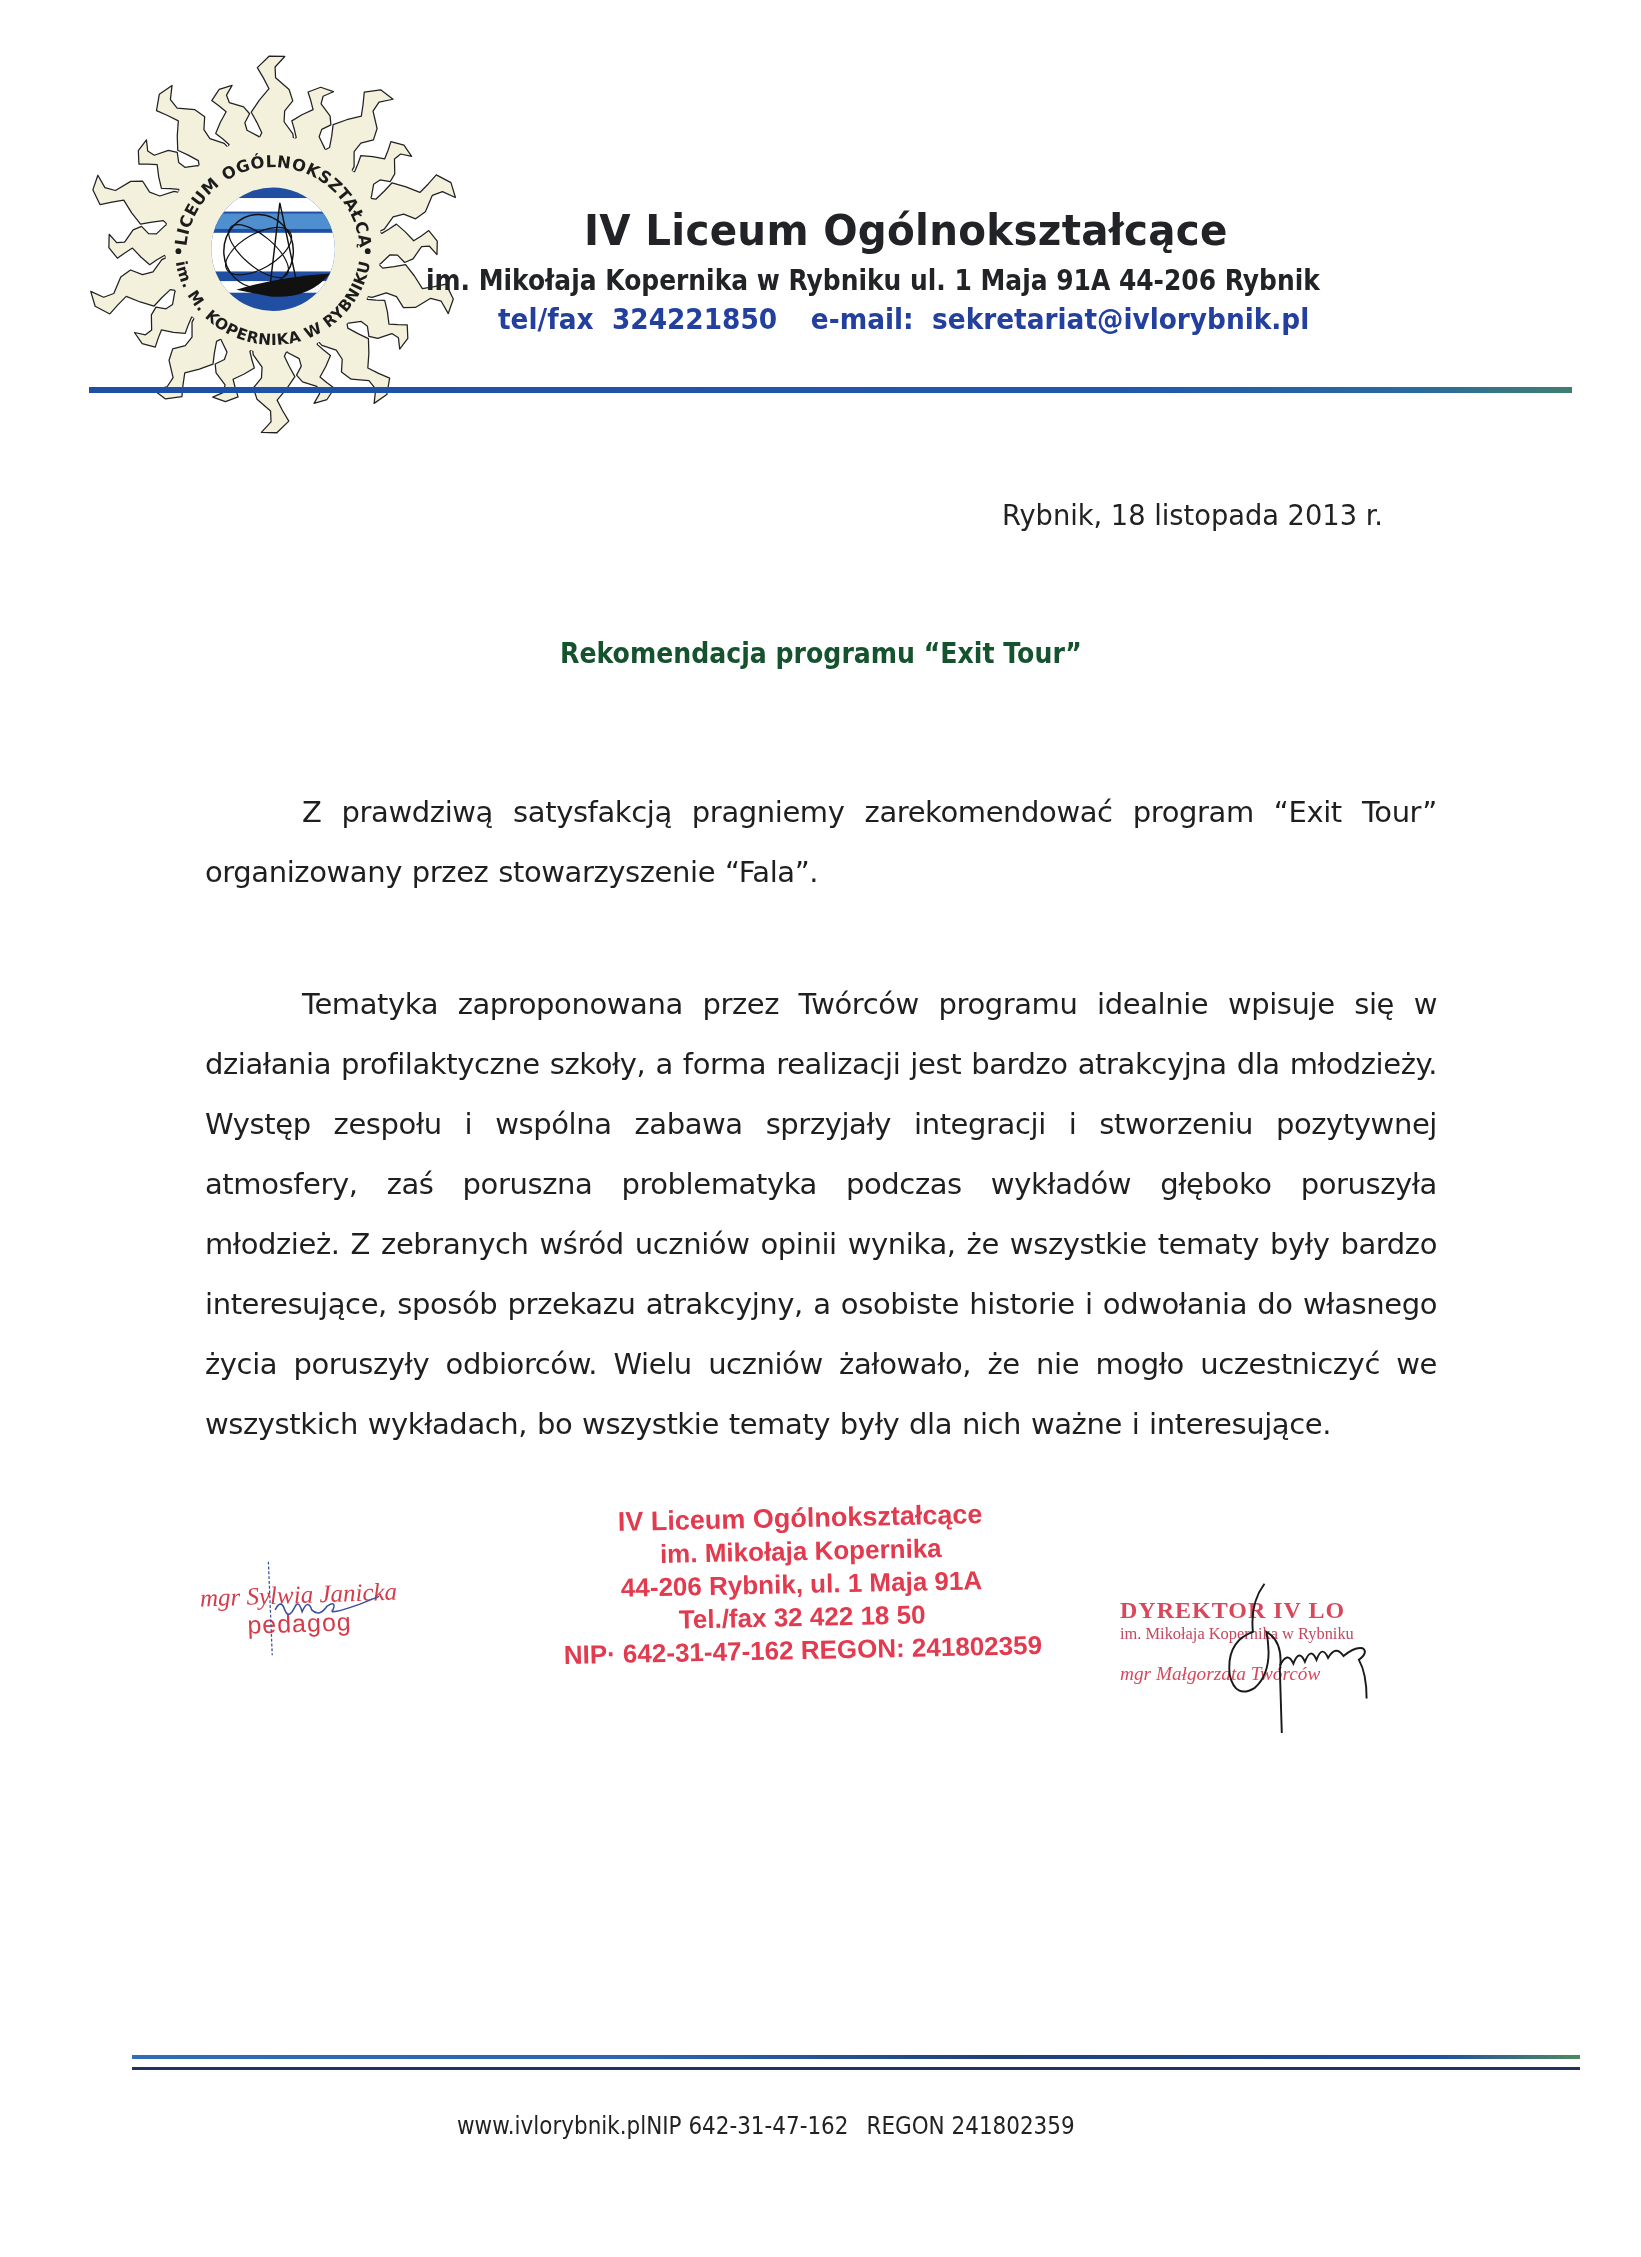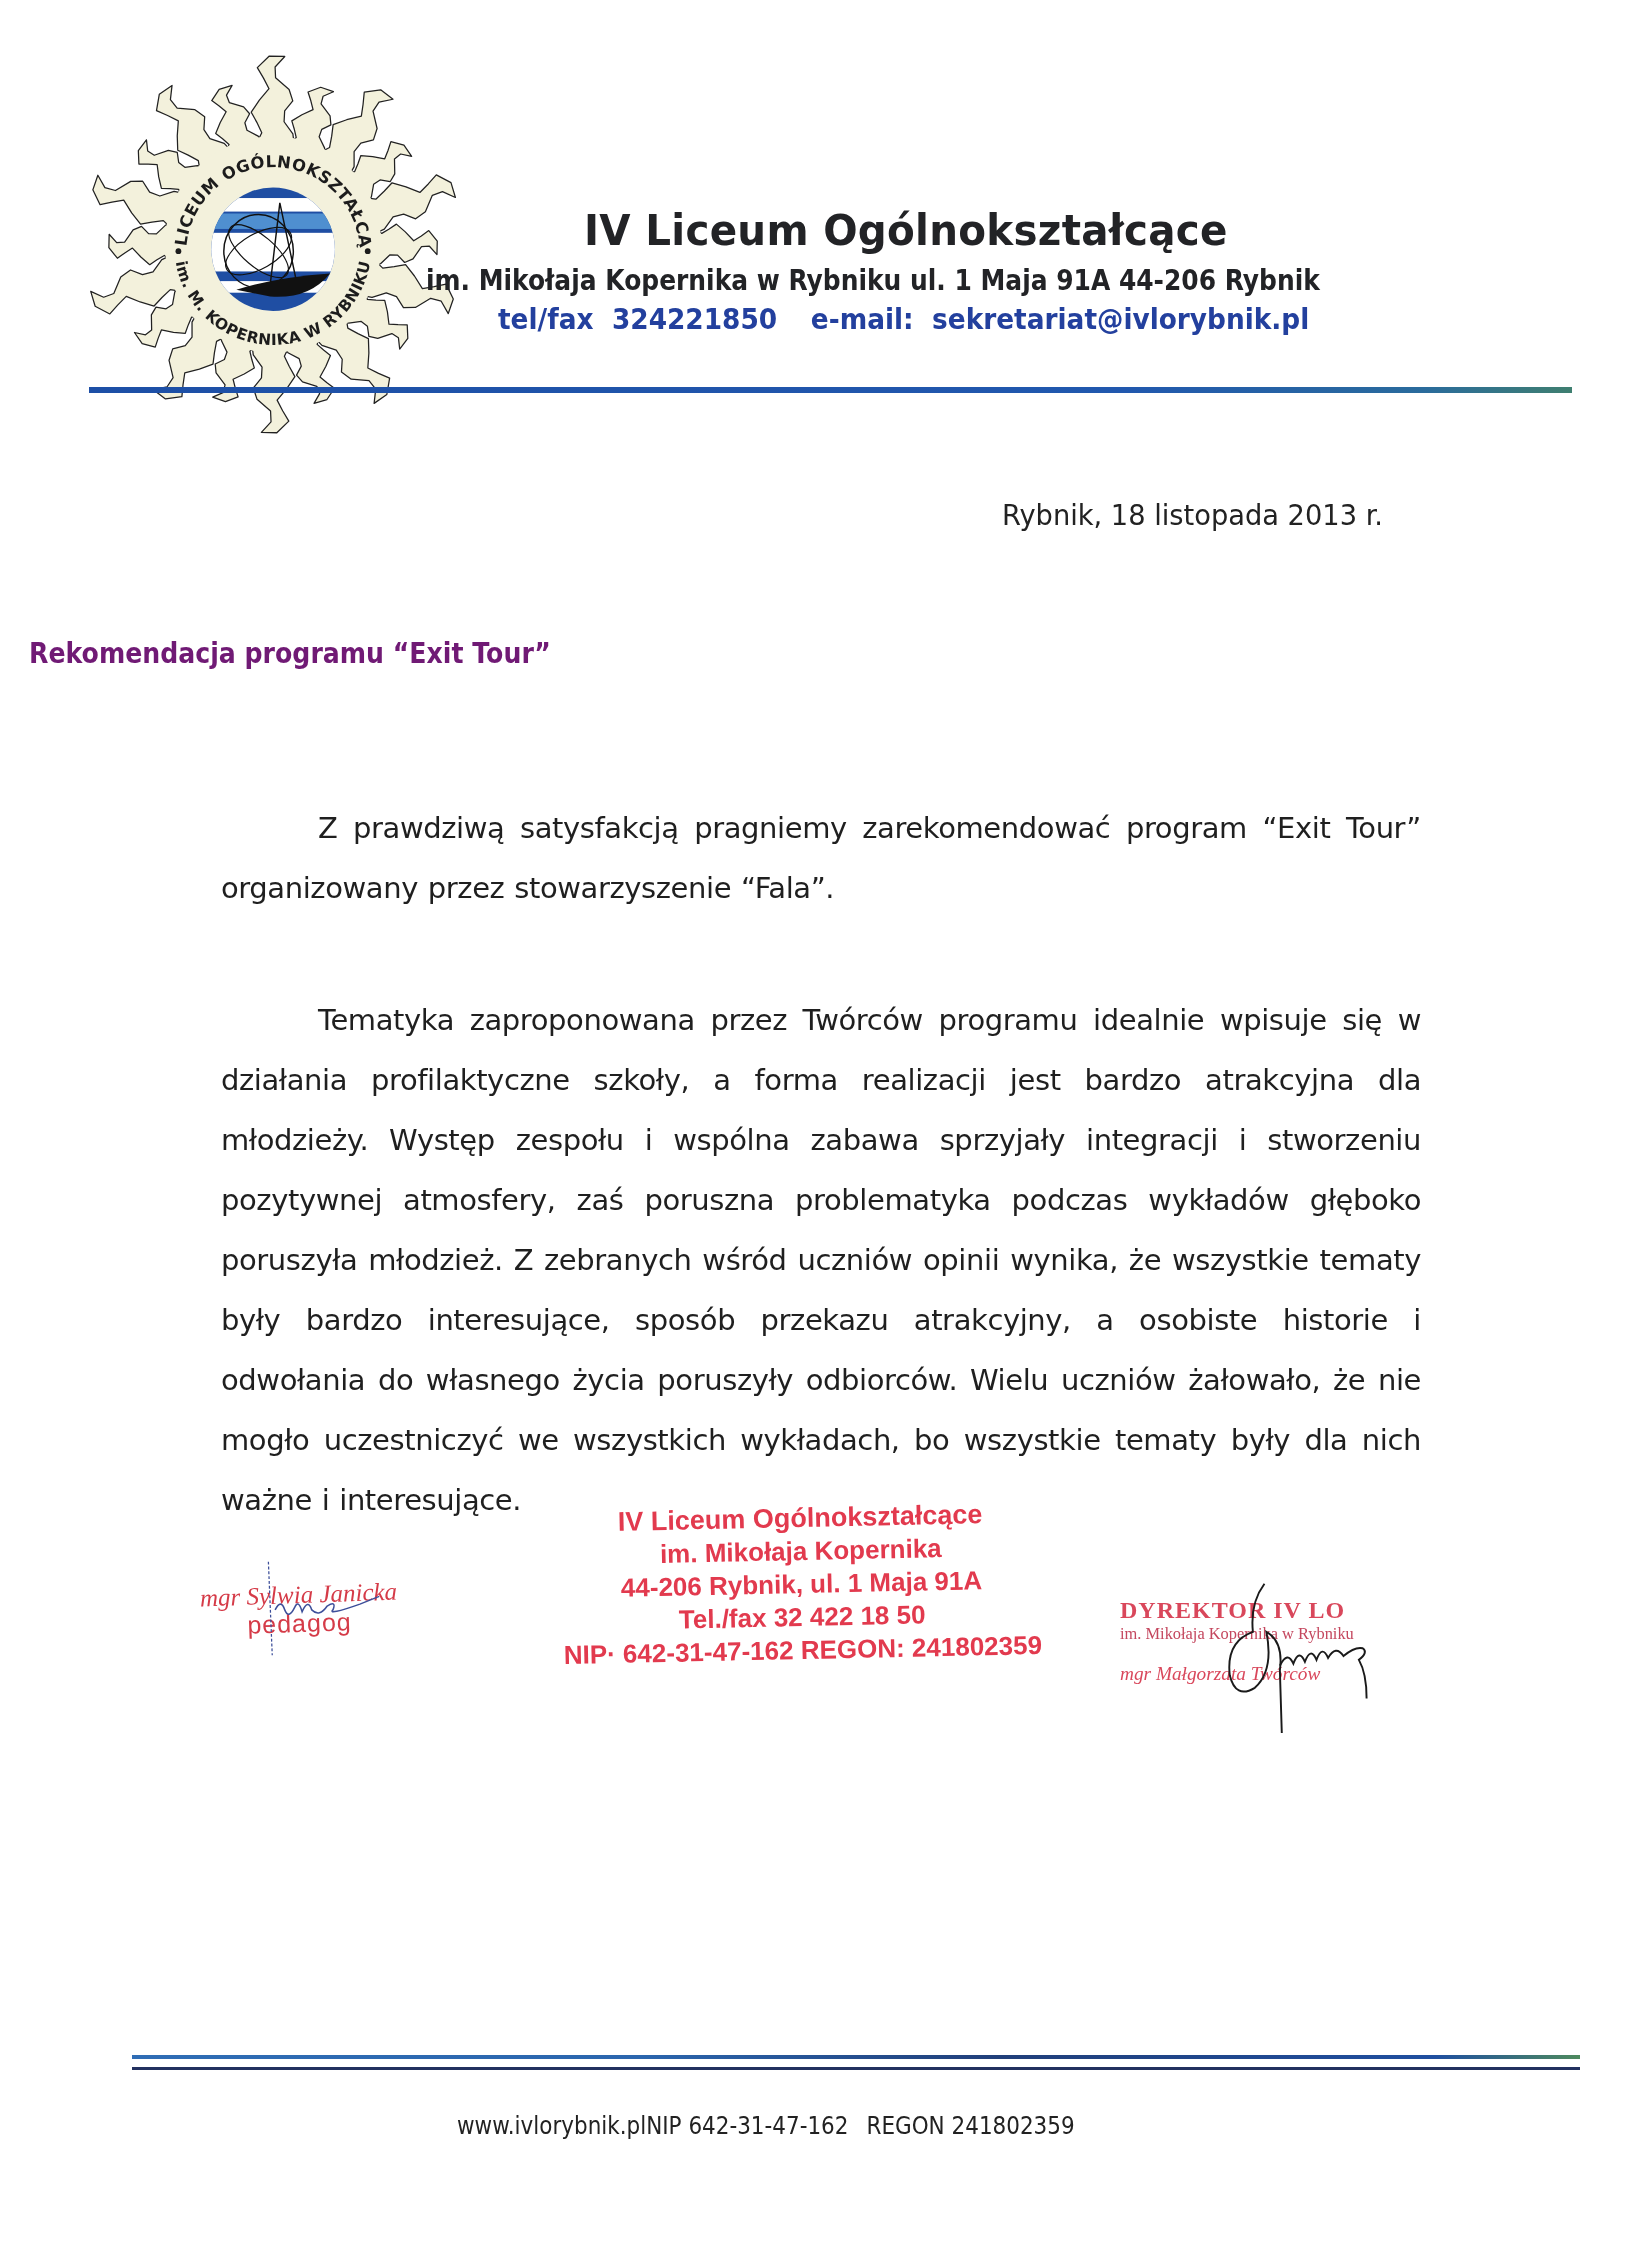--- a/index.html
+++ b/index.html
@@ -5,24 +5,24 @@
   html, body { margin:0; padding:0; background:#ffffff; }
   body { width:1641px; height:2257px; position:relative; overflow:hidden; font-family:"DejaVu Sans", sans-serif; color:#1b1b1b; }
   .abs { position:absolute; }
   #logo { left:77px; top:53px; width:396px; height:406px; }
   .hdr-title { left:584px; top:205px; font-size:43px; font-weight:bold; color:#222326; letter-spacing:0.3px; white-space:nowrap; transform:scaleX(0.94); transform-origin:left top; }
   .hdr-sub { left:426px; top:263px; font-size:29px; font-weight:bold; color:#222326; white-space:nowrap; transform:scaleX(0.86); transform-origin:left top; }
   .hdr-contact { left:498px; top:302px; font-size:29px; font-weight:bold; color:#23409e; white-space:nowrap; transform:scaleX(0.91); transform-origin:left top; }
   .hdr-contact span + span { margin-left:37px; }
   .rule-top { left:89px; top:387px; width:1483px; height:5.8px; background:linear-gradient(90deg,#1d4fa6 0%, #2158ae 70%, #2a6b9c 90%, #3f7f70 100%); }
   .date { left:1002px; top:498px; font-size:29px; color:#222; white-space:nowrap; transform:scaleX(0.94); transform-origin:left top; }
-  .doc-title { left:0; width:1641px; top:637px; text-align:left; font-size:28px; font-weight:bold; color:#701a75; }
+  .doc-title { left:0; width:1641px; top:637px; text-align:center; font-size:28px; font-weight:bold; color:#14532d; }
   .doc-title span { display:inline-block; transform:scaleX(0.9); }
   .body { left:205px; width:1232px; font-size:29px; line-height:60px; color:#1f1f1f; text-align:justify; }
-  .body p { margin:16px; text-indent:97px; letter-spacing:-0.4px; word-spacing:1px; }
+  .body p { margin:0; text-indent:97px; letter-spacing:-0.4px; word-spacing:1px; }
   .p1 { top:782px; }
   .p2 { top:974px; }
   .stamp-center { left:541px; top:1502px; width:521px; text-align:center; color:#e23a4e; font-family:"Liberation Sans", sans-serif; font-weight:bold; font-size:26px; line-height:33px; transform:rotate(-1.2deg); }
   .stamp-center div:nth-child(1){ font-size:27px; }
   .stamp-left { left:154px; top:1580px; width:290px; text-align:center; color:#d53b48; font-family:"Liberation Sans", sans-serif; font-size:25px; line-height:29px; transform:rotate(-2deg); }
   .stamp-left .name { font-style:italic; font-family:"Liberation Serif", serif; }
   .stamp-left .role { font-weight:normal; letter-spacing:1px; }
   .stamp-right { left:1120px; top:1597px; width:299px; text-align:left; color:#d9475b; font-family:"Liberation Serif", serif; }
   .stamp-right .r1 { font-size:24px; font-weight:bold; letter-spacing:1px; }
   .stamp-right .r2 { font-size:16.4px; color:#c4475e; }

